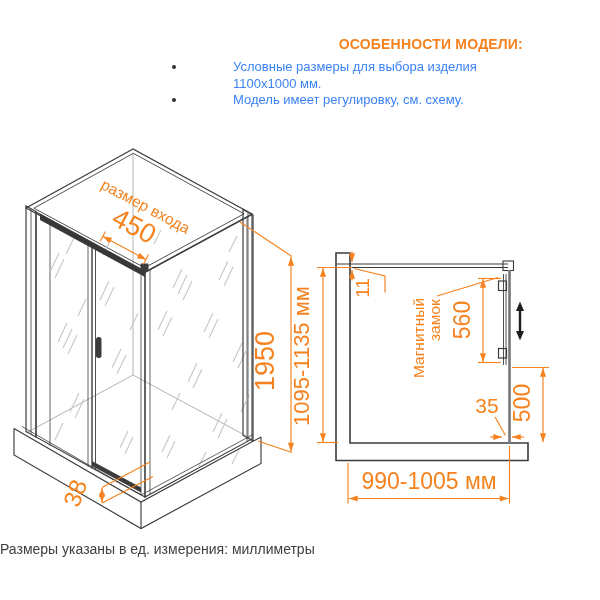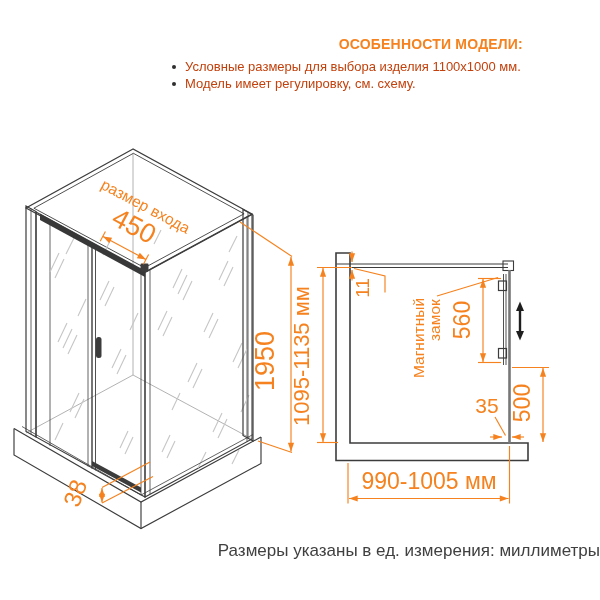--- a/index.html
+++ b/index.html
@@ -7,39 +7,39 @@
     width:600px;height:600px;background:#ffffff;position:relative;overflow:hidden;
     font-family:"Liberation Sans", sans-serif;color:#3f3f3f;
   }
   .canvas{position:absolute;inset:0;}
   
   .features{position:absolute;left:163px;top:36px;width:360px;}
   .features h1{
     margin:0 0 7px 22px;font-size:14px;font-weight:bold;color:#F5821E;letter-spacing:.2px;text-align:right;
   }
   .features ul{list-style:none;margin:0;padding:0;}
-  .features li{display:flex;align-items:flex-start;font-size:13px;line-height:16.5px;color:#c2410c;}
+  .features li{display:flex;align-items:flex-start;font-size:13px;line-height:16.5px;color:#3b82f6;gap:48px;}
   .features .dot{
     flex:0 0 auto;width:4px;height:4px;border-radius:50%;background:#2f2f2f;
     margin:6px 9px 0 9px;
   }
   .features li span.txt{display:block;max-width:345px;}
   
   svg{position:absolute;overflow:visible;font-family:"Liberation Sans", sans-serif;}
   #iso-svg{left:8px;top:145px;}
   #plan-svg{left:295px;top:240px;}
   .oline{stroke:#F5821E;stroke-width:1.15;fill:none;}
   .otext{fill:#F5821E;}
   .dk{stroke:#3c3c3c;fill:none;}
   .lt{stroke:#a9a9a9;fill:none;}
   .hatch{stroke:#c6c6c6;stroke-width:1.1;fill:none;}
   
   .footer{
-    position:absolute;left:0;right:0;top:541px;text-align:right;
-    font-size:17px;color:#404040;
+    position:absolute;left:0;right:0;top:541px;text-align:left;
+    font-size:14px;color:#404040;
   }
 </style>
 </head>
 <body>
 
 <div class="canvas">
 
   <section class="features">
     <h1>ОСОБЕННОСТИ МОДЕЛИ:</h1>
     <ul>

